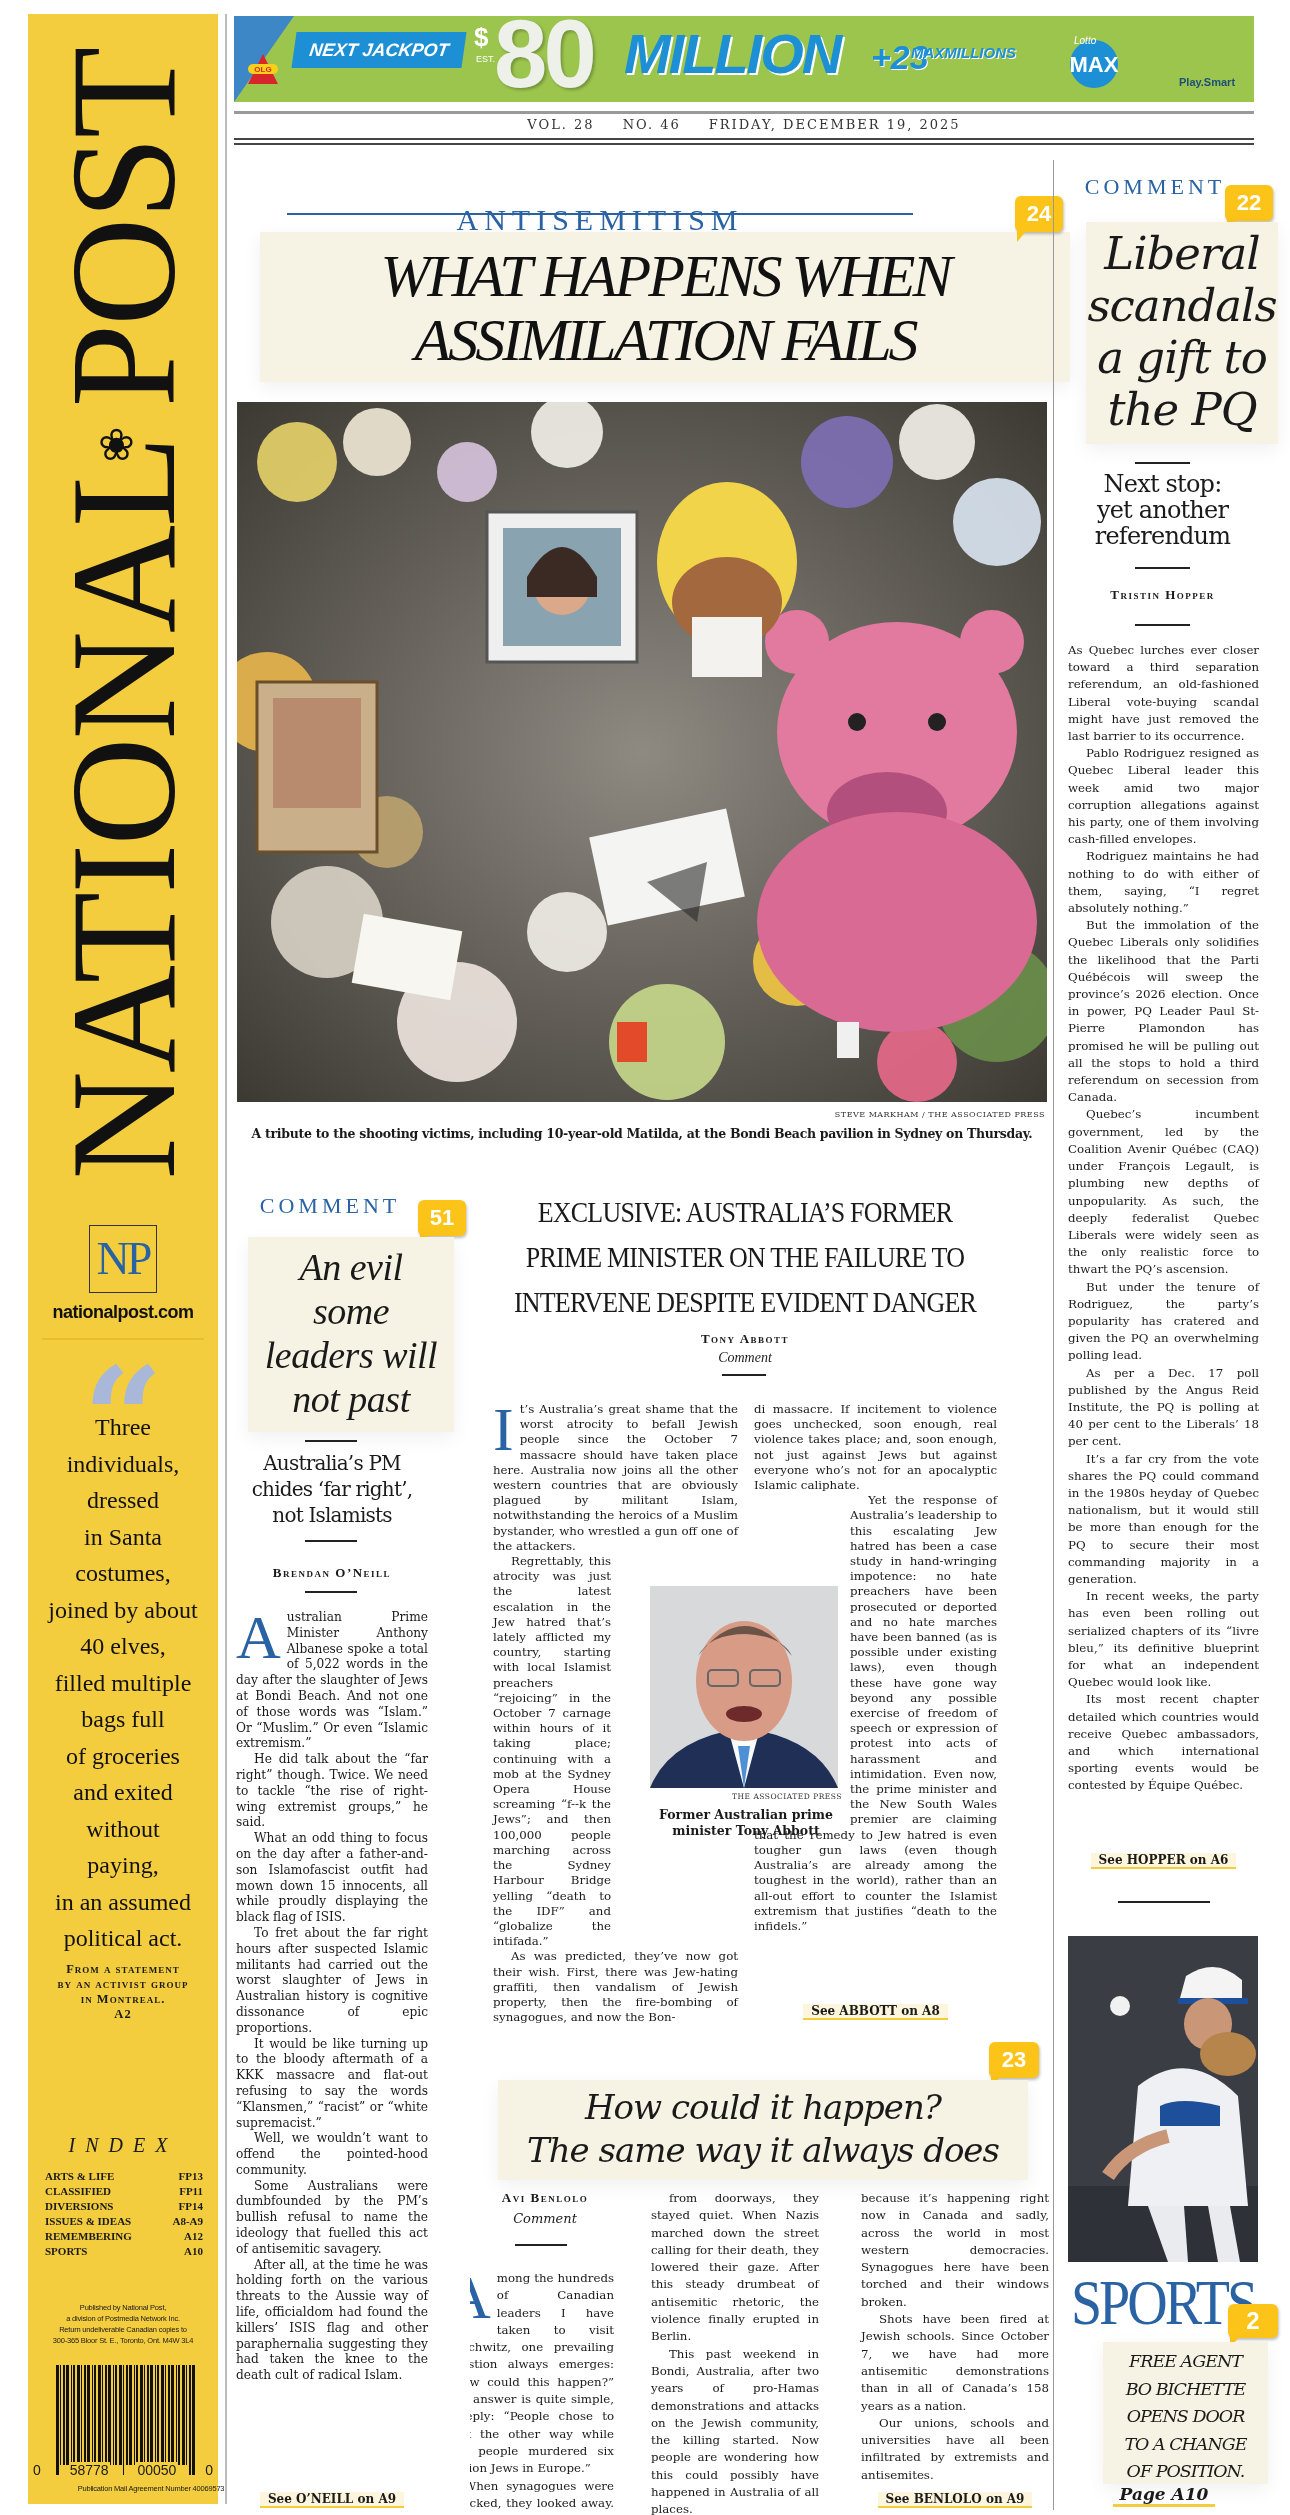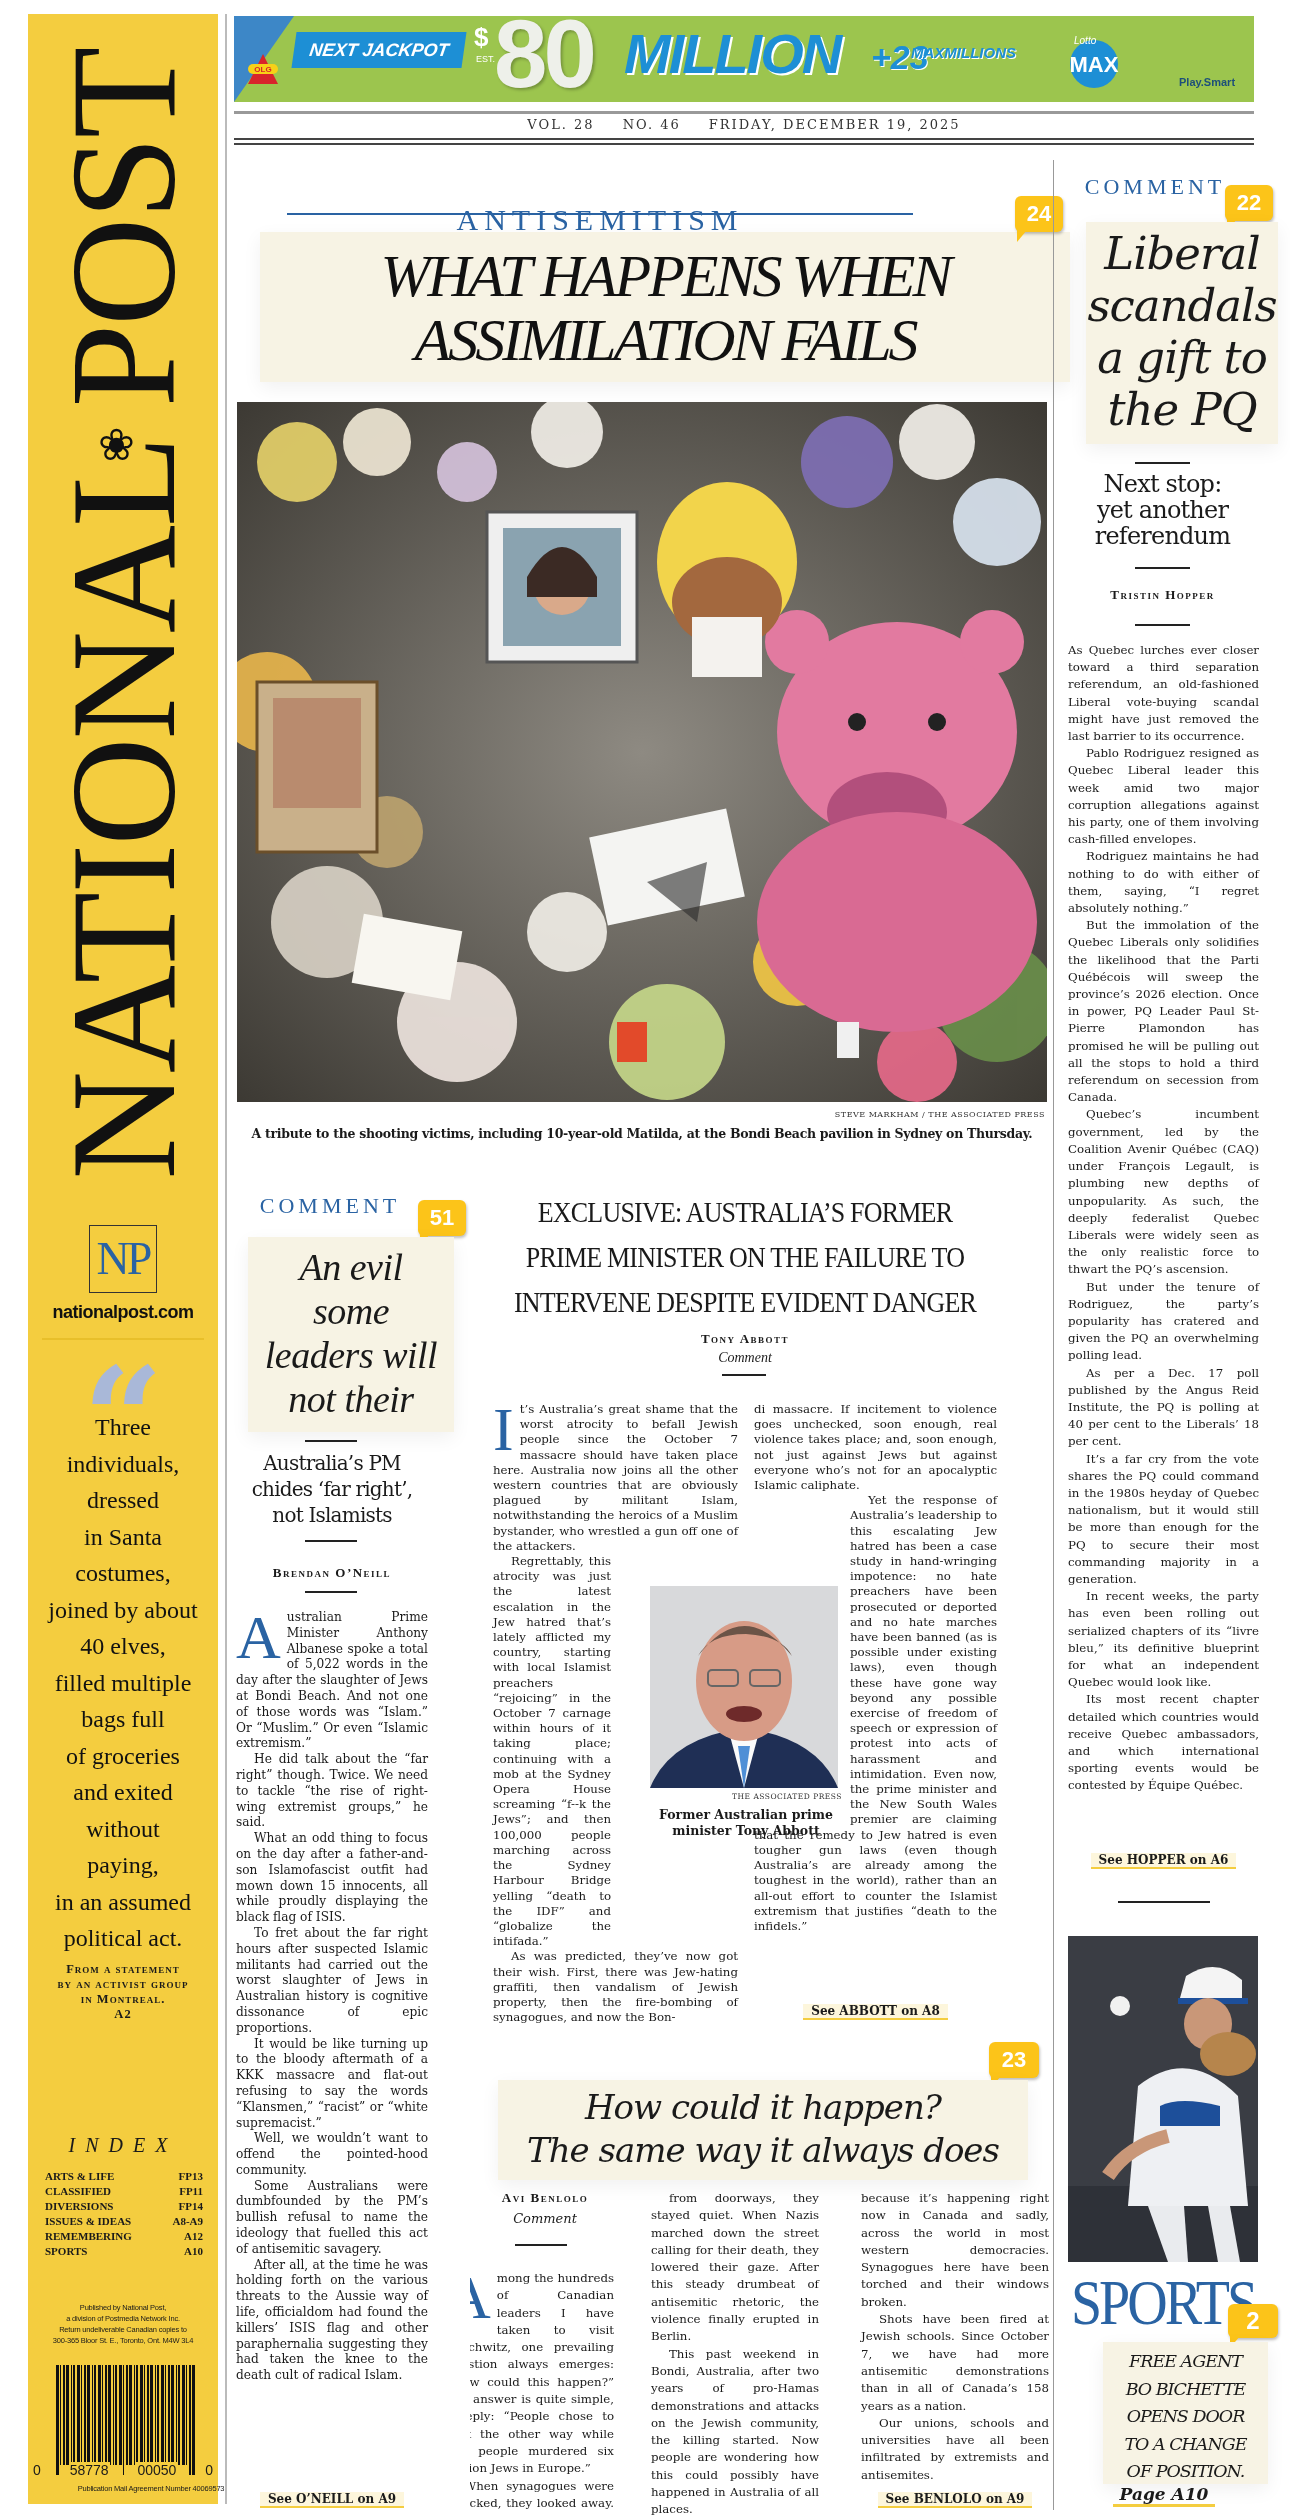--- a/index.html
+++ b/index.html
@@ -436,21 +436,21 @@
   <div>OF POSITION.</div>
 </div>
 <div class="sports-page">Page A10</div>
 
 <div class="kicker l-kicker">COMMENT</div>
 <div class="bubble bubble-51">51</div>
 <div class="l-head cream">
   <div>An evil</div>
   <div>some</div>
   <div>leaders will</div>
-  <div>not their</div>
+  <div>not past</div>
 </div>
 <div class="short-rule l-rule1"></div>
 <div class="l-deck">
   <div>Australia’s PM</div>
   <div>chides ‘far right’,</div>
   <div>not Islamists</div>
 </div>
 <div class="short-rule l-rule2"></div>
 <div class="byline l-byline">Brendan O’Neill</div>
 <div class="short-rule l-rule3"></div>

